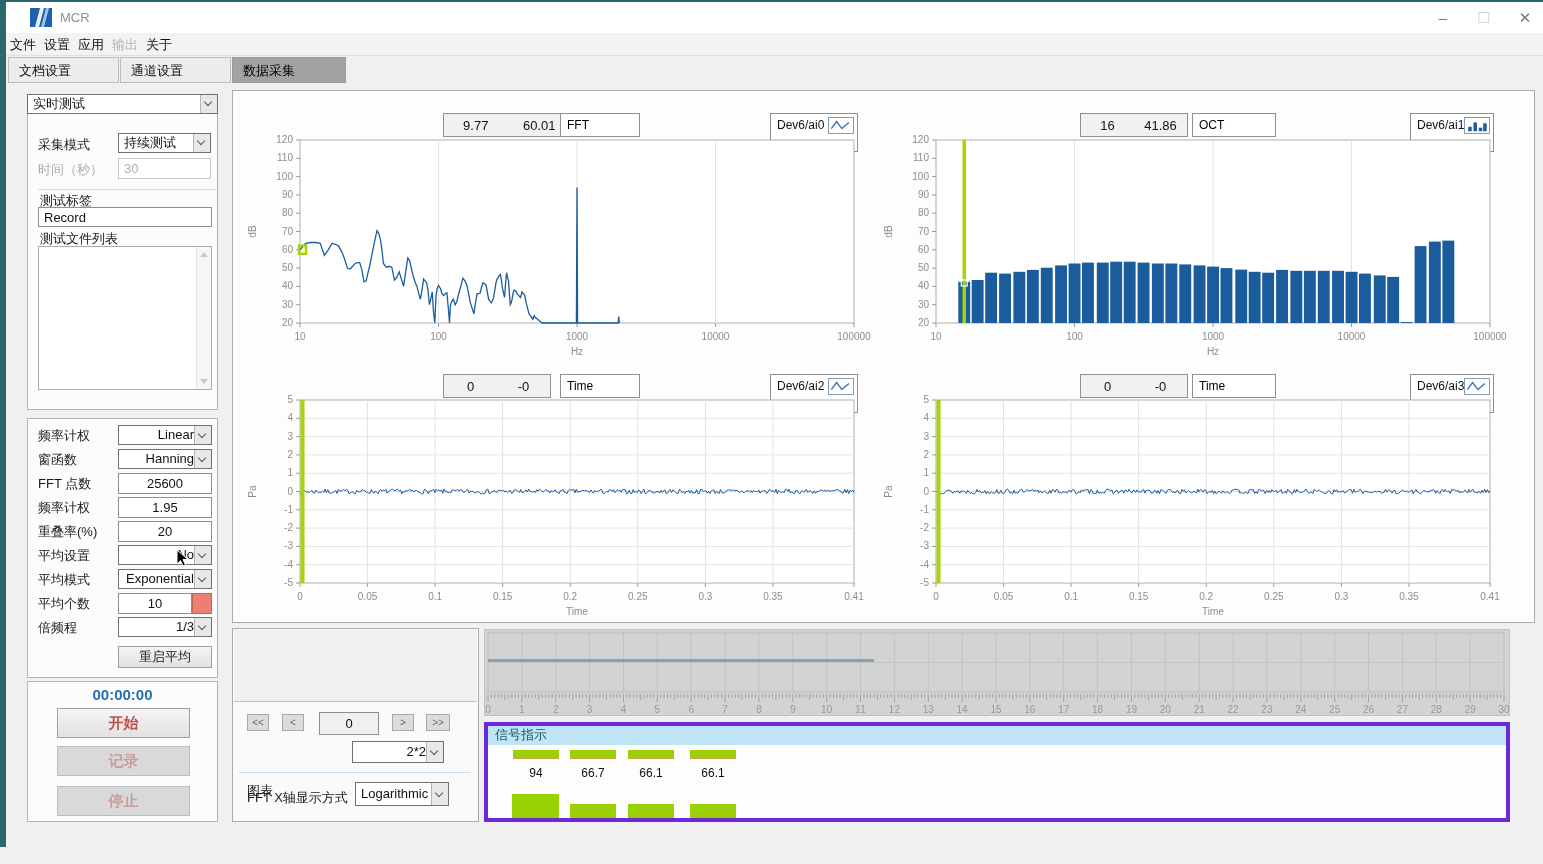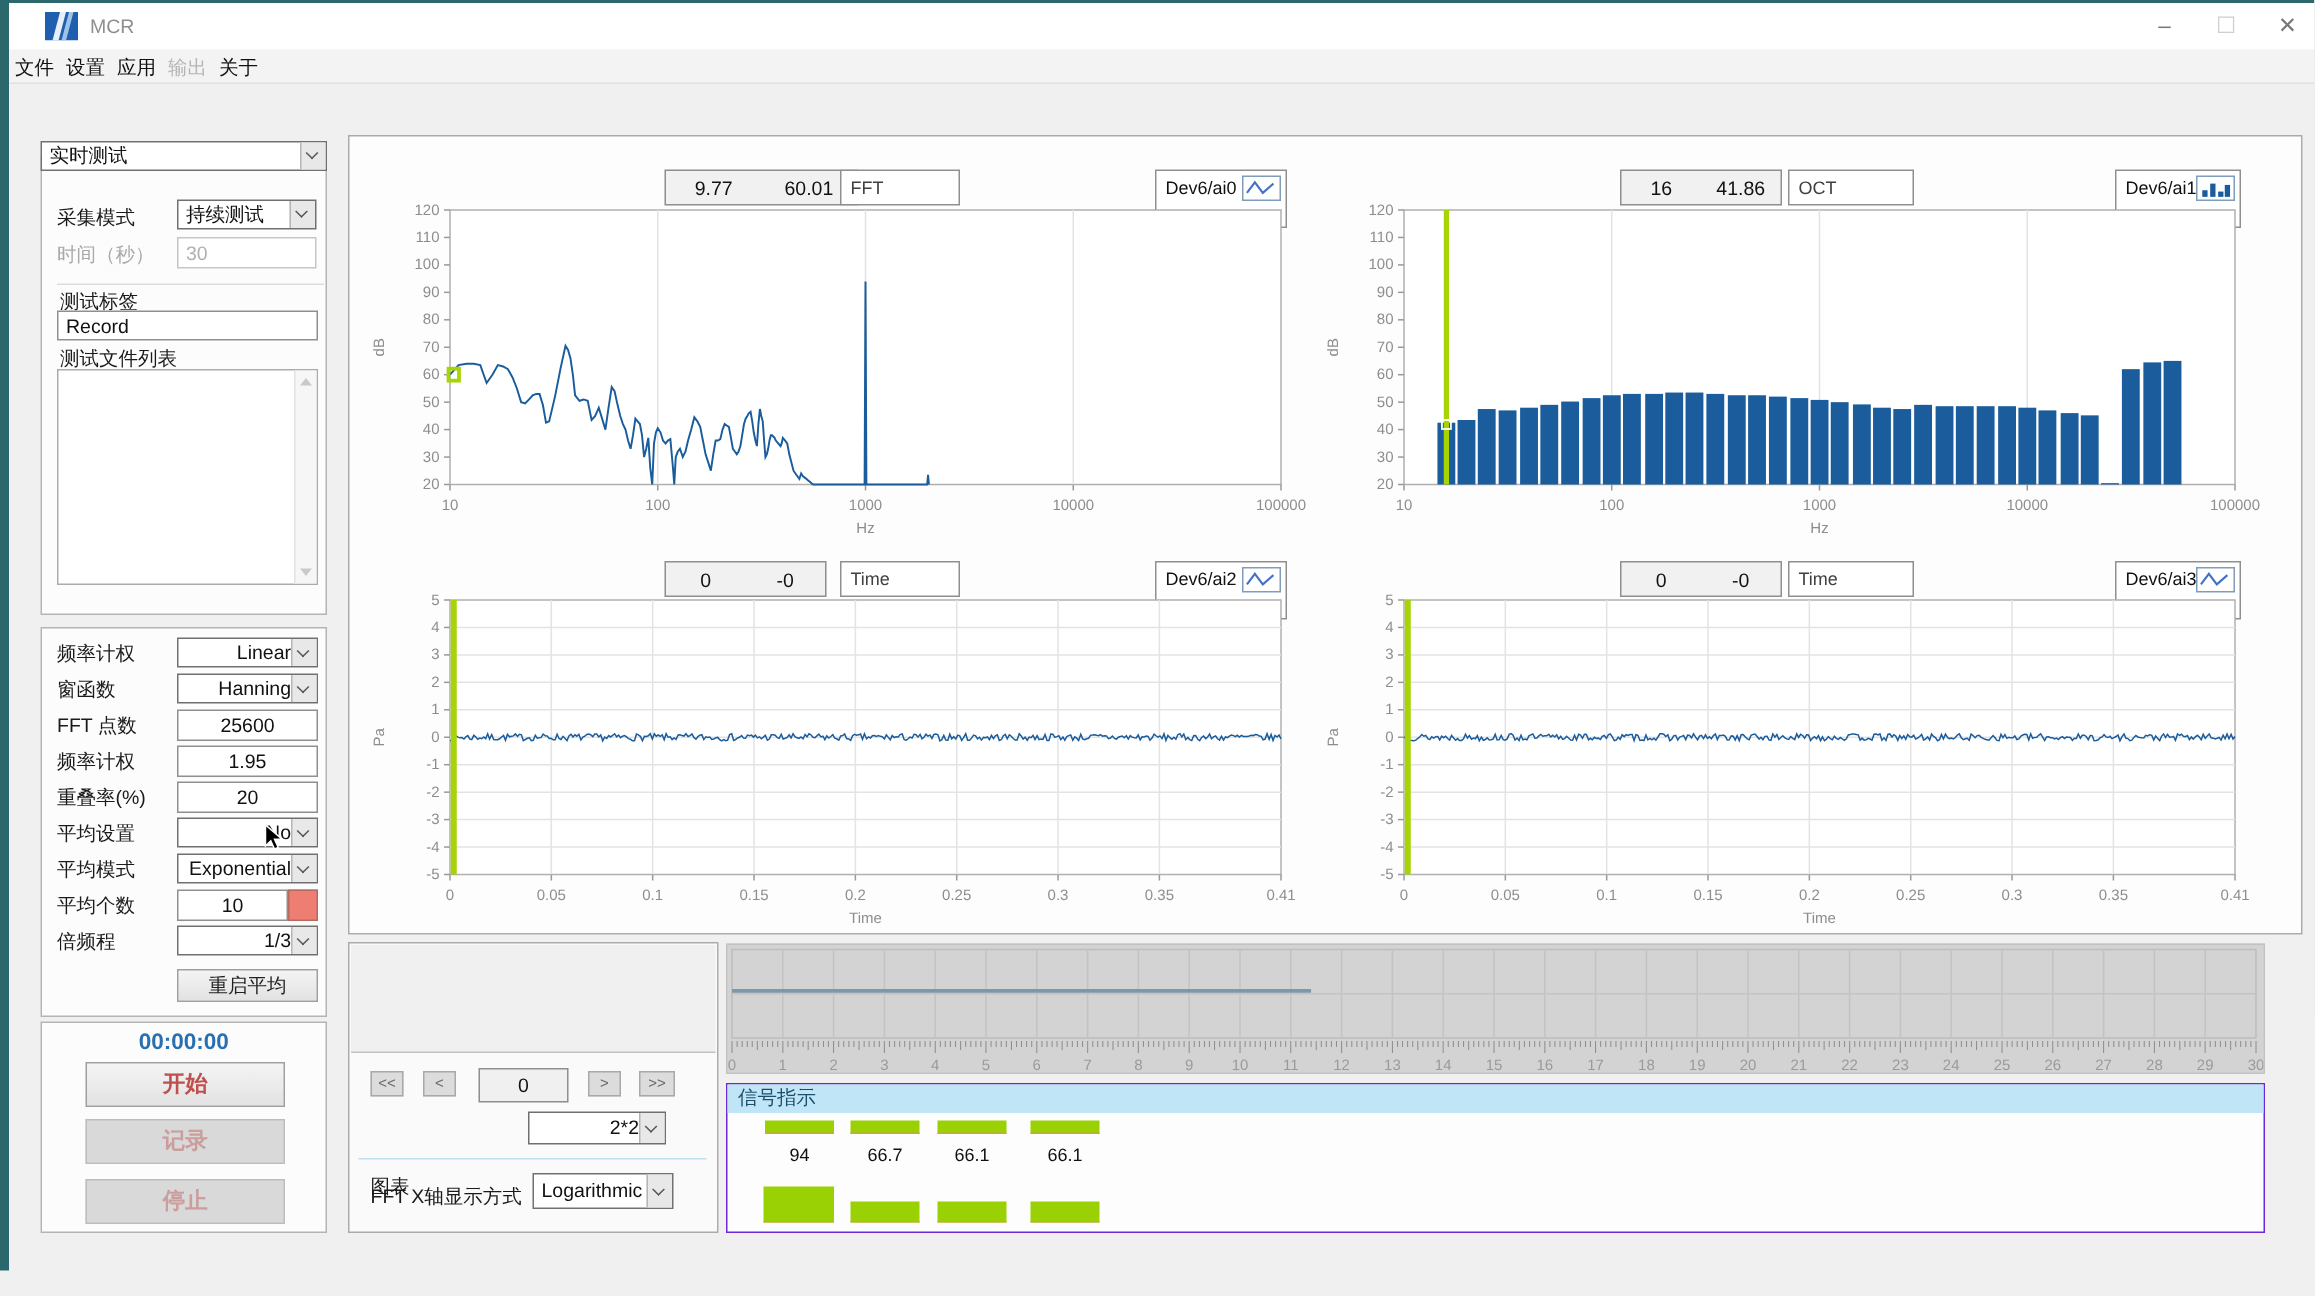--- a/index.html
+++ b/index.html
@@ -35,31 +35,31 @@
   .swatch{position:absolute;border:1px solid #b56a60;}
   .listbox{position:absolute;background:#fff;border:1px solid #ababab;}
   .vsb{position:absolute;right:0;top:0;bottom:0;width:15px;background:#f6f6f6;border-left:1px solid #e2e2e2;}
   .tri-up{position:absolute;top:5px;left:3px;width:0;height:0;border-left:4px solid transparent;border-right:4px solid transparent;border-bottom:5px solid #c9c9c9;}
   .tri-dn{position:absolute;bottom:5px;left:3px;width:0;height:0;border-left:4px solid transparent;border-right:4px solid transparent;border-top:5px solid #c9c9c9;}
 
   .chart-panel{position:absolute;left:232px;top:90px;width:1303px;height:533px;background:#fdfdfd;border:1px solid #ababab;}
   .chart-svg{position:absolute;}
   .readout{position:absolute;height:24px;background:#f1f1f1;border:1px solid #8f8f8f;font-size:13px;color:#111;}
   .readout span{position:absolute;top:4px;width:50%;text-align:center;}
-  .typebox{position:absolute;height:24px;background:#fff;border:1px solid #8f8f8f;font-size:12px;color:#404040;line-height:22px;padding-left:6px;}
+  .typebox{position:absolute;height:24px;background:#fff;border:1px solid #8f8f8f;font-size:12px;color:#000000;line-height:22px;padding-left:6px;}
   .devbox{position:absolute;height:39px;background:#fff;border:1px solid #8f8f8f;font-size:12px;color:#111;line-height:22px;padding-left:6px;}
   .devicon{position:absolute;right:3px;top:3px;width:26px;height:17px;border:1px solid #7f9db9;background:#fff;}
 
   .blbox{position:absolute;left:232px;top:628px;width:247px;height:194px;background:#fafafa;border:1px solid #ababab;}
   .preview{position:absolute;left:1px;top:1px;width:243px;height:72px;background:#f0f0f0;border-bottom:1px solid #c2c2c2;}
   .navbtn{position:absolute;top:85px;height:17px;background:#dcdcdc;border:1px solid #a8a8a8;font-size:10px;color:#6b6b6b;text-align:center;line-height:15px;}
   .divider{position:absolute;border-top:1px solid #bfe0ef;}
 
   .timeline-wrap{position:absolute;left:484px;top:629px;width:1026px;height:87px;background:#d3d3d3;border:1px solid #c2c2c2;}
-  .signal-panel{position:absolute;left:484px;top:722px;width:1026px;height:100px;background:#fdfdfd;border:1px solid #6d28d9;}
+  .signal-panel{position:absolute;left:484px;top:722px;width:1026px;height:100px;background:#fdfdfd;border:4px solid #6d28d9;}
   .signal-header{position:absolute;left:0;top:0;right:0;height:19px;background:#bfe5f6;font-size:13px;color:#1b4f6b;line-height:18px;padding-left:7px;}
   .sig-bar{position:absolute;border-bottom:1px solid #cfa24a;}
   .sig-val{position:absolute;font-size:12px;color:#111;text-align:center;width:46px;}
 
   .timer{position:absolute;font-size:15px;font-weight:bold;color:#2a6fb0;text-align:center;}
   .cursor-arrow{position:absolute;pointer-events:none;}
 </style>
 </head>
 <body>
 
@@ -74,20 +74,25 @@
       <polygon points="11,19 16,0 19,0 14,19" fill="#9fc3e8"></polygon>
     </svg>
     <div class="app-title">MCR</div>
     <div class="winbtn" style="left:1415px;">–</div>
     <div class="winbtn max" style="left:1456px;">☐</div>
     <div class="winbtn" style="left:1497px;">✕</div>
   </div>
 
   <div class="menubar"><div class="menu-item">文件</div><div class="menu-item">设置</div><div class="menu-item">应用</div><div class="menu-item disabled">输出</div><div class="menu-item">关于</div></div>
 
+  <div class="tabbar">
+      <div class="tab" style="left: 2px; width: 111px;">文档设置</div>
+      <div class="tab" style="left: 114px; width: 111px;">通道设置</div>
+      <div class="tab active" style="left: 226px; width: 114px;">数据采集</div>
+    </div>
 
   <div class="groupbox" style="left:27px;top:104px;width:191px;height:306px;"></div>
   <div class="combo" style="left:27px;top:94px;width:191px;height:20px;">
     <span class="val left">实时测试</span>
     <span class="dd">
         <i class="chev"></i>
       </span>
   </div>
   <div class="lbl" style="left:38px;top:136px;">采集模式</div>
   <div class="combo" style="left:118px;top:133px;width:93px;height:20px;">

